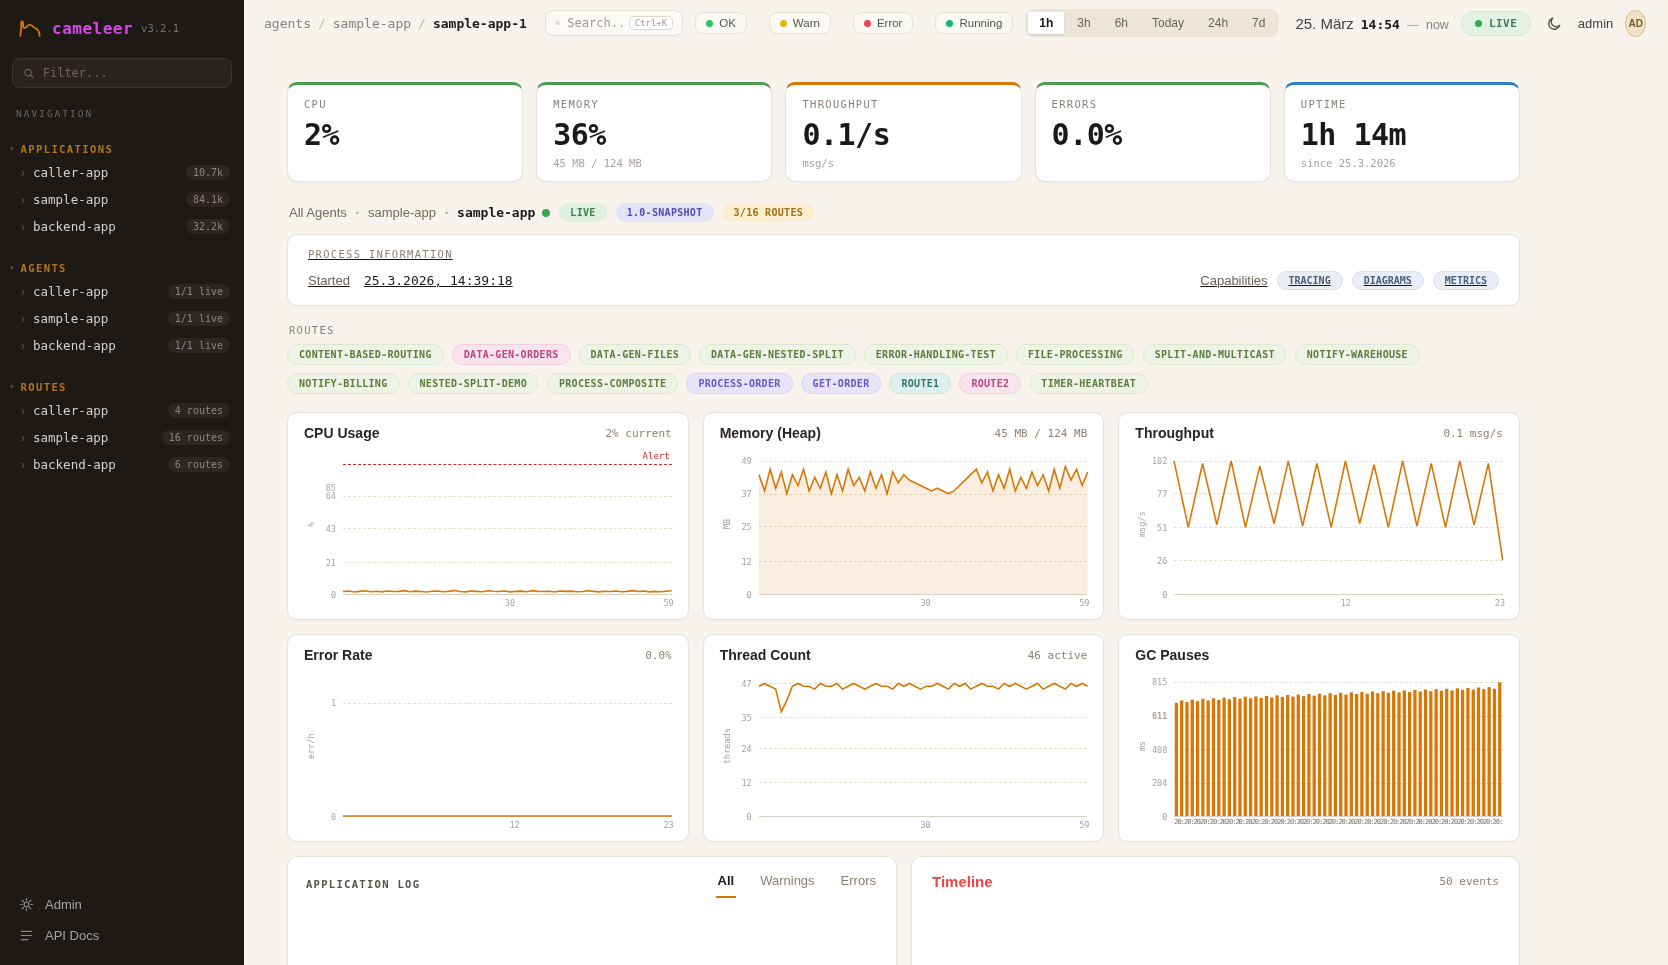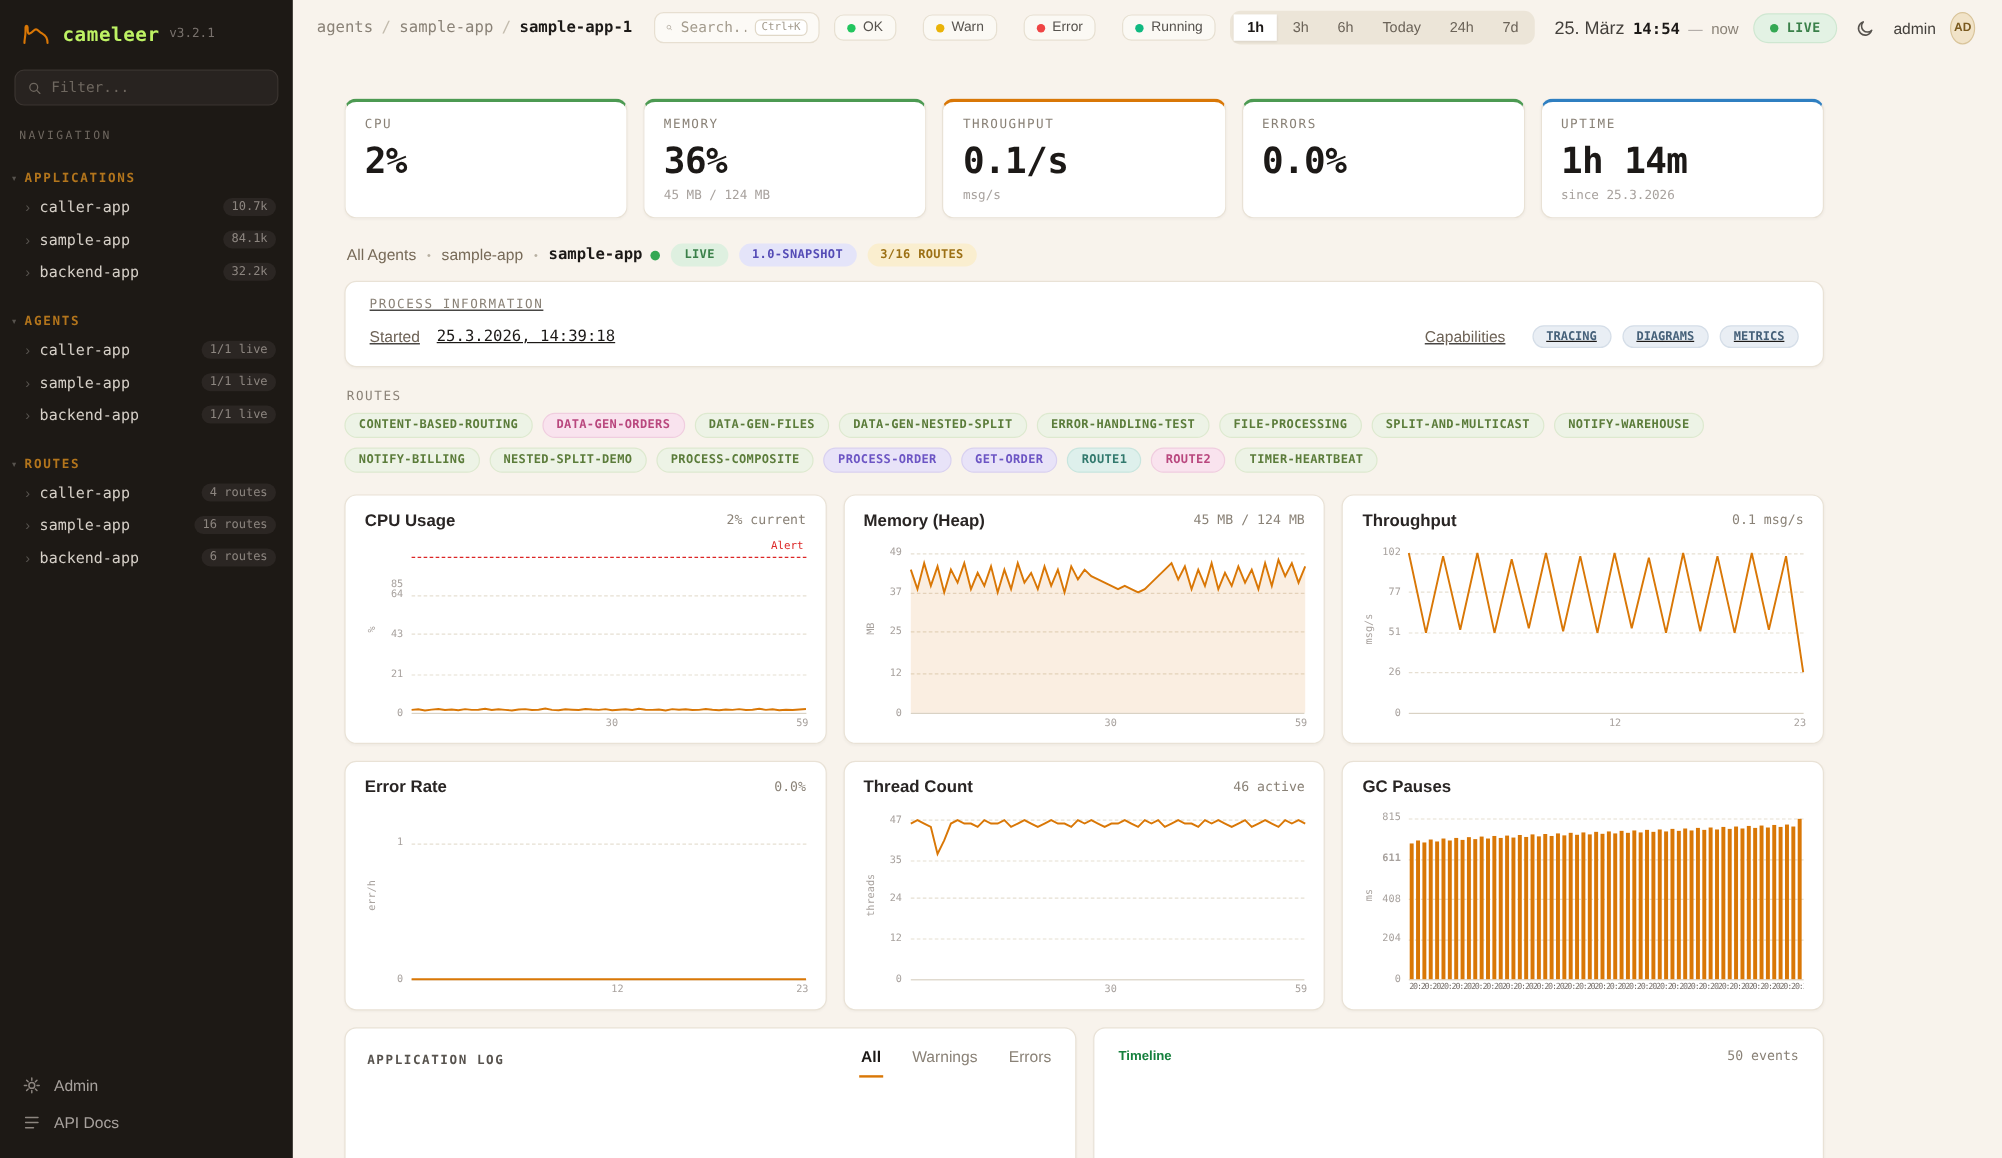--- a/index.html
+++ b/index.html
@@ -4,21 +4,21 @@
 <title>cameleer</title>
 <style>
   * { box-sizing: border-box; margin: 0; padding: 0; }
   html,body { width:1668px; height:965px; overflow:hidden; }
   body { font-family:"Liberation Sans","DejaVu Sans",sans-serif; background:#f8f3ec; color:#1c1917; }
   .app { display:flex; width:100%; height:100%; }
 
   
   .sidebar { width:244px; flex-shrink:0; background:#1d1915; display:flex; flex-direction:column; color:#d6d0c8; }
   .logo-row { display:flex; align-items:center; gap:8px; padding:14px 16px 8px; }
-  .logo-text { font-family:"DejaVu Sans Mono",monospace; font-weight:bold; font-size:16px; color:#bef264; letter-spacing:.5px; }
+  .logo-text { font-family:"DejaVu Sans Mono",monospace; font-weight:bold; font-size:16px; color:#d946ef; letter-spacing:.5px; }
   .logo-ver { font-family:"DejaVu Sans Mono",monospace; font-size:10.5px; color:#78716c; }
   .filter-box { margin:8px 12px 4px; background:#282320; border:1px solid #3a3430; border-radius:8px; display:flex; align-items:center; gap:8px; padding:7px 10px; }
   .filter-box input { background:transparent; border:0; outline:0; color:#d6d0c8; font:12px "DejaVu Sans Mono",monospace; width:100%; }
   .filter-box input::placeholder { color:#6e675f; }
   .nav-label { margin:16px 16px 2px; font:9.5px "DejaVu Sans Mono",monospace; letter-spacing:2px; color:#6e675f; }
   .side-section { margin-top:18px; }
   .side-header { display:flex; align-items:center; gap:7px; padding:4px 10px; cursor:pointer; }
   .side-caret { font-size:7px; color:#57534e; }
   .side-title { font:bold 10.5px "DejaVu Sans Mono",monospace; letter-spacing:1.4px; color:#b3751c; }
   .side-item { display:flex; align-items:center; gap:8px; padding:6px 14px 6px 21px; cursor:pointer; }
@@ -77,21 +77,21 @@
   .hb-green { background:#def0e0; color:#3a8049; }
   .hb-indigo { background:#e4e4f9; color:#544bb5; }
   .hb-amber { background:#faeecf; color:#9c7015; }
 
   .process-card { padding:13px 20px 15px; margin-bottom:18px;text-decoration:underline; }
   .panel-label { font:10.5px "DejaVu Sans Mono",monospace; letter-spacing:1.3px; color:#8a8277; }
   .process-row { display:flex; align-items:center; justify-content:space-between; margin-top:11px; }
   .pi-left { display:flex; align-items:center; gap:14px; }
   .pi-key { font-size:13px; color:#6d6256; }
   .pi-val { font:13px "DejaVu Sans Mono",monospace; color:#1c1917; }
-  .caps { display:flex; align-items:center; gap:22px; }
+  .caps { display:flex; align-items:center; gap:9px; }
   .cap-badge { background:#e9eef4; border:1px solid #d5dee8; color:#46617a; font:bold 10px "DejaVu Sans Mono",monospace; padding:3px 11px; border-radius:999px; }
 
   .routes-label { margin:2px 2px 8px; }
   .route-badges { display:flex; flex-wrap:wrap; gap:8px; margin-bottom:18px; }
   .rbadge { font:bold 10px "DejaVu Sans Mono",monospace; letter-spacing:.3px; padding:4px 11px; border-radius:999px; border:1px solid transparent; cursor:pointer; }
   .rb-green { background:#edf3e6; color:#5b7c3a; border-color:#dde9cf; }
   .rb-pink { background:#f9e3ee; color:#b9477e; border-color:#f0cddf; }
   .rb-purple { background:#e8e3f8; color:#6c55c4; border-color:#d9d1f0; }
   .rb-teal { background:#def0ec; color:#31796d; border-color:#c8e5de; }
 
@@ -114,21 +114,21 @@
 
   .bottom-row { display:grid; grid-template-columns:610px 1fr; gap:14px; margin-top:14px; }
   .log-card { padding:16px 18px; min-height:150px; }
   .log-head { display:flex; align-items:flex-end; justify-content:space-between; }
   .log-title { font:bold 10.5px "DejaVu Sans Mono",monospace; letter-spacing:1.3px; color:#57534e; padding-bottom:8px; }
   .log-tabs { display:flex; gap:22px; }
   .log-tab { border:0; background:transparent; font:13px "Liberation Sans",sans-serif; color:#8a8277; padding:0 2px 8px; cursor:pointer; border-bottom:2.5px solid transparent; }
   .log-tab.active { color:#1c1917; font-weight:bold; border-bottom-color:#d97706; }
   .timeline-card { padding:16px 20px; min-height:150px; }
   .tl-head { display:flex; align-items:center; justify-content:space-between; }
-  .tl-title { font-size:11px; font-weight:bold; color:#15803d; }
+  .tl-title { font-size:15px; font-weight:bold; color:#ef4444; }
   .tl-badge { font:11px "DejaVu Sans Mono",monospace; color:#8a8277; }
 </style>
 </head>
 <body>
 
 <div class="app">
 
   <aside class="sidebar">
     <div class="logo-row">
       <svg width="28" height="28" viewBox="0 0 32 32">

